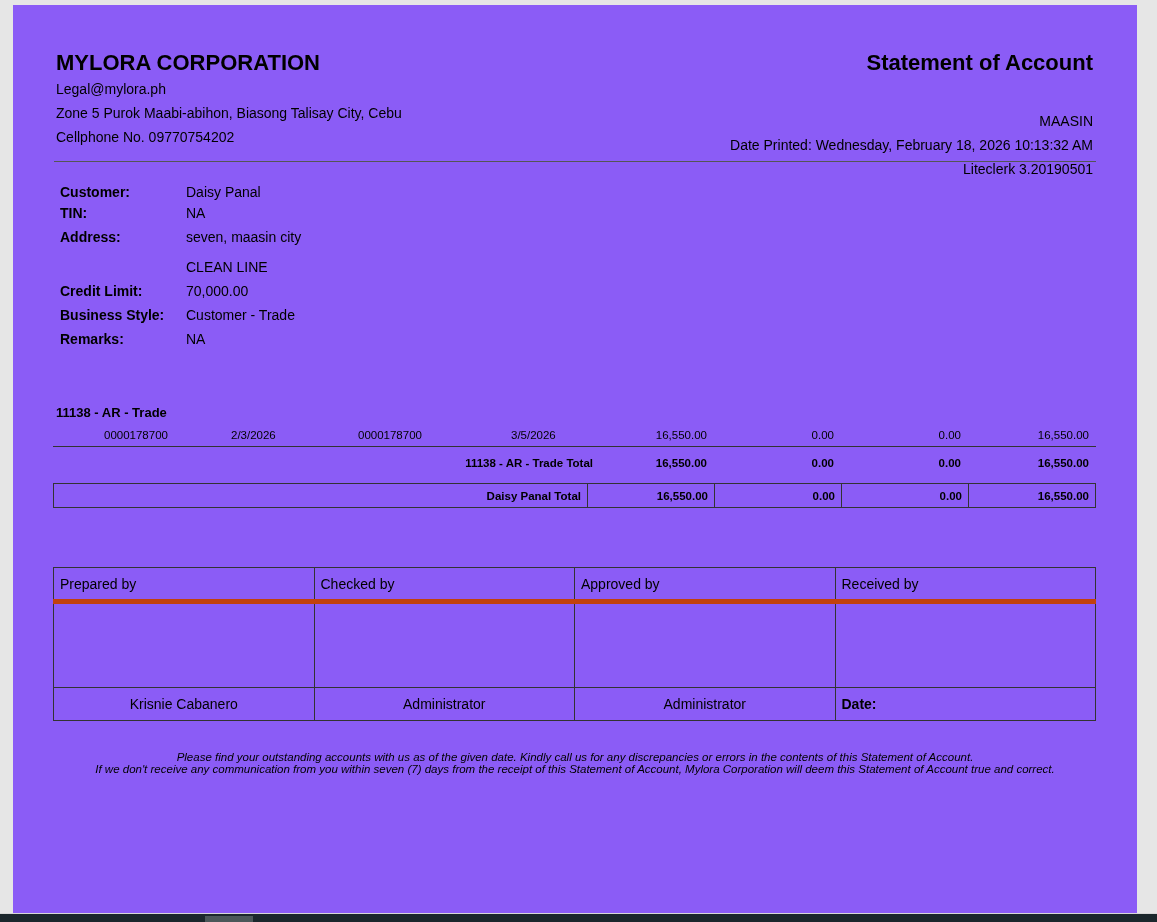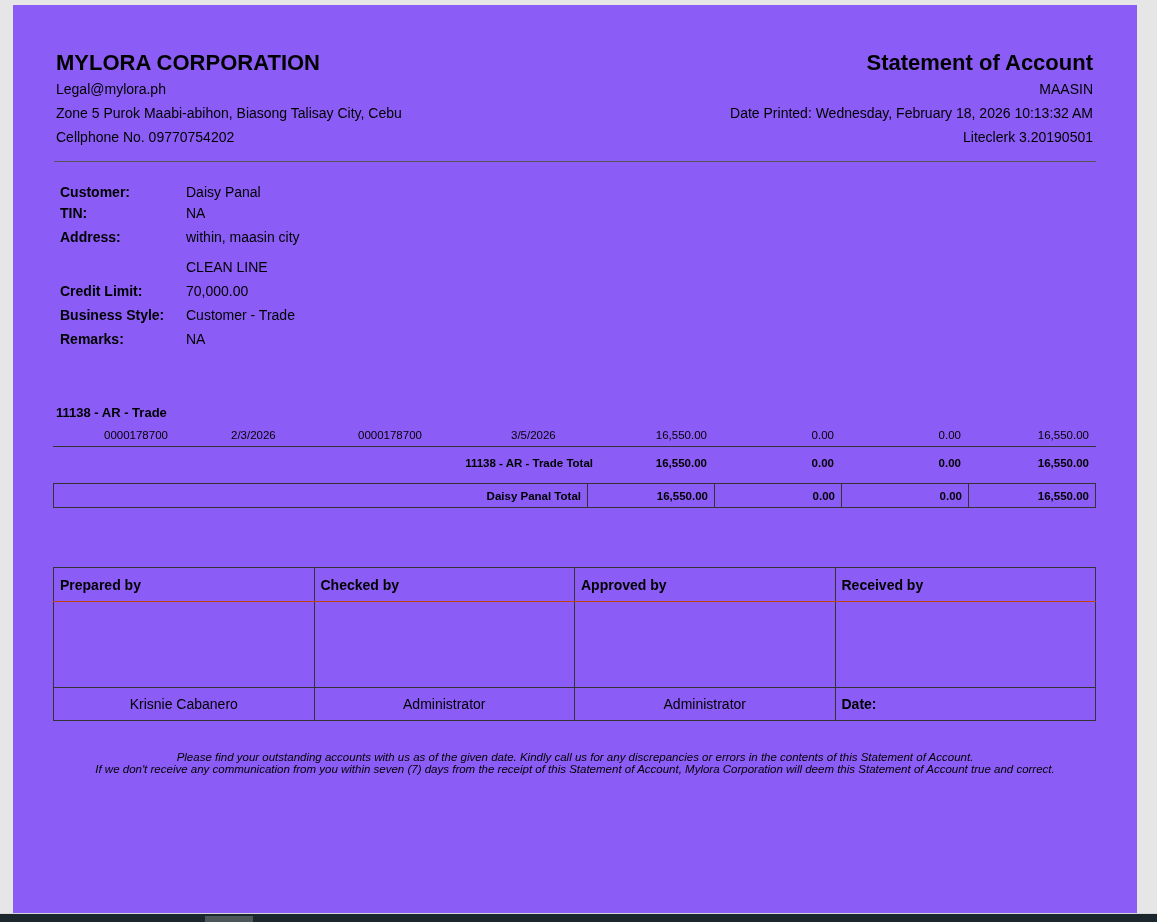--- a/index.html
+++ b/index.html
@@ -18,21 +18,21 @@
     position: absolute; left: 205px; top: 2px; width: 48px; height: 7px;
     background: #4b5759;
   }
 
   .abs { position: absolute; white-space: nowrap; }
 
   
   .company { left: 43px; top: 45px; font-size: 22px; font-weight: bold; }
   .hdr-line { left: 43px; font-size: 14px; }
   .title { right: 44px; top: 45px; font-size: 22px; font-weight: bold; text-align: right; }
-  .hdr-right { right: 44px; font-size: 14px; text-align: right; }
+  .hdr-right { right: 44px; font-size: 14px; text-align: right; margin-top: 32px; }
   .hdr-rule { left: 41px; top: 156px; width: 1042px; height: 1px; background: #555; }
 
   
   .info-label { left: 47px; font-size: 14px; font-weight: bold; }
   .info-value { left: 173px; font-size: 14px; }
 
   
   .tbl { position: absolute; left: 40px; width: 1043px; border-collapse: collapse; table-layout: fixed; }
   .tbl-head { top: 363px; height: 25px; }
   .tbl-head td { border: 1px solid #888; font-size: 12px; font-weight: bold; text-align: center; height: 25px; }
@@ -41,21 +41,21 @@
   .row .c { position: absolute; top: 3px; padding-left: 44px; }
   .row-rule { left: 40px; top: 441px; width: 1043px; height: 1px; background: #333; }
   .bold { font-weight: bold; }
 
   .grand { top: 478px; height: 24px; padding-left: 30px; }
   .grand td { border: 1px solid #333; font-size: 11.5px; font-weight: bold; text-align: right; padding-right: 6px; height: 24px; }
 
   
   .sig { top: 562px; height: 153px; }
   .sig td { border: 1px solid #333; font-size: 14px; }
-  .sig .sig-h td { height: 34px; font-weight: bold; padding-left: 6px; border-bottom: 1px solid #c2410c; }
+  .sig .sig-h td { height: 34px; font-weight: normal; padding-left: 6px; border-bottom: 5px solid #c2410c; }
   .sig .sig-b td { height: 86px; }
   .sig .sig-n td { height: 33px; text-align: center; }
   .sig .sig-n td.date-cell { text-align: left; padding-left: 6px; font-weight: bold; }
 
   .note { left: 0; width: 1124px; text-align: center; font-size: 11.5px; font-style: italic; line-height: 12px; }
 </style>
 </head>
 <body>
 
 <div class="page">
@@ -71,21 +71,21 @@
   <div class="abs hdr-right" style="top:124px">Liteclerk 3.20190501</div>
 
   <div class="abs hdr-rule"></div>
 
   <div>
     <div class="abs info-label" style="top:179px">Customer:</div>
     <div class="abs info-value" style="top:179px">Daisy Panal</div>
     <div class="abs info-label" style="top:200px">TIN:</div>
     <div class="abs info-value" style="top:200px">NA</div>
     <div class="abs info-label" style="top:224px">Address:</div>
-    <div class="abs info-value" style="top:224px">within, maasin city</div>
+    <div class="abs info-value" style="top:224px">seven, maasin city</div>
     <div class="abs info-value" style="top:254px">CLEAN LINE</div>
     <div class="abs info-label" style="top:278px">Credit Limit:</div>
     <div class="abs info-value" style="top:278px">70,000.00</div>
     <div class="abs info-label" style="top:302px">Business Style:</div>
     <div class="abs info-value" style="top:302px">Customer - Trade</div>
     <div class="abs info-label" style="top:326px">Remarks:</div>
     <div class="abs info-value" style="top:326px">NA</div>
   </div>
 
 

